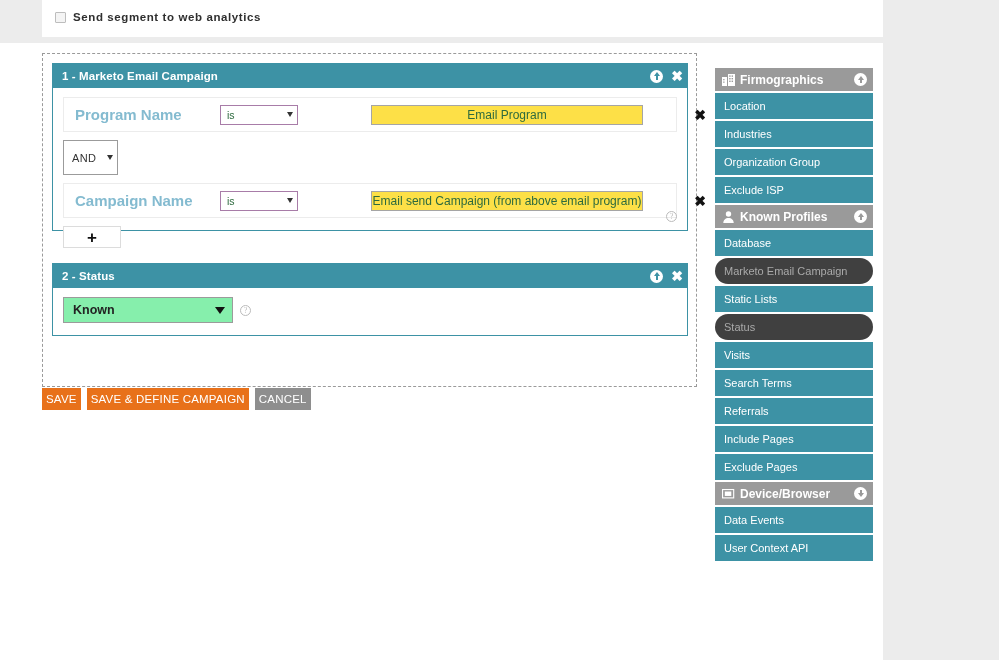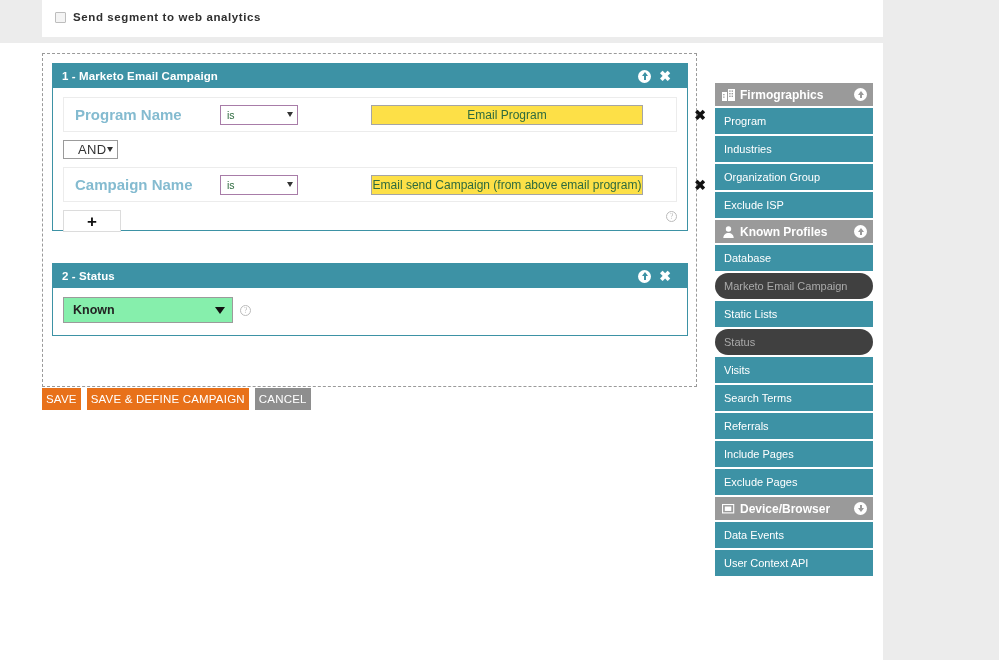--- a/index.html
+++ b/index.html
@@ -57,21 +57,21 @@
     background: #ffffff;
   }
   #group-1 { top: 9px; height: 168px; }
   #group-2 { top: 209px; height: 73px; }
 
   .group-head {
     height: 24px;
     background: #3d92a5;
     color: #ffffff;
     display: flex; align-items: center;
-    padding: 0 16px 0 9px;
+    padding: 0 4px 0 9px;
     font-size: 11.5px; font-weight: bold;
     letter-spacing: .1px;
     justify-content: space-between;
   }
   .group-head .title { flex: 1; white-space: nowrap; }
   .head-icons { display: flex; align-items: center; gap: 8px; }
   .ico-circle-up {
     width: 13px; height: 13px; border-radius: 50%;
     background: #ffffff; position: relative; flex: none;
   }
@@ -135,26 +135,26 @@
   }
   .rule-remove {
     position: absolute; right: -30px;
     font-size: 14px; font-weight: bold; color: #111;
     cursor: pointer;
   }
 
   
   .and-select {
     margin-top: 8px;
-    width: 55px; height: 19px;
+    width: 55px; height: 35px;
     border: 1px solid #9b9b9b;
     background: #ffffff;
     display: flex; align-items: center;
-    padding: 0 4px 0 14px;
-    font-size: 13px; color: #333;
+    padding: 0 4px 0 8px;
+    font-size: 11px; color: #333;
   }
   .and-select .cap { flex: 1; letter-spacing: .3px; }
 
   
   .add-btn {
     margin-top: 8px;
     width: 58px; height: 22px;
     border: 1px solid #dcdcdc;
     background: #ffffff;
     display: flex; align-items: center; justify-content: center;
@@ -202,21 +202,21 @@
     font-size: 11.5px; color: #ffffff;
     letter-spacing: .2px; cursor: pointer;
     white-space: nowrap;
   }
   .btn-orange { background: #e8711a; }
   .btn-gray   { background: #8e8e8e; }
 
   
   .sidebar-card {
     position: absolute;
-    left: 705px; top: 58px; width: 178px; height: 598px;
+    left: 705px; top: 43px; width: 178px; height: 598px;
     background: #ffffff;
   }
   .sidebar-inner { padding: 25px 10px 0 10px; }
 
   .sec-head {
     height: 23px;
     background: #9a9a9a;
     color: #ffffff;
     display: flex; align-items: center;
     padding: 0 6px 0 7px;
@@ -374,21 +374,21 @@
               <rect x="7.2" y="6.6" width="1.4" height="1.4" fill="#9a9a9a"></rect>
               <rect x="9.6" y="6.6" width="1.4" height="1.4" fill="#9a9a9a"></rect>
               <rect x="1.2" y="5" width="1.3" height="1.3" fill="#9a9a9a"></rect>
               <rect x="1.2" y="7.5" width="1.3" height="1.3" fill="#9a9a9a"></rect>
             </svg>
           </span>
           <span class="sec-title">Firmographics</span>
           <span class="arrow-btn up"></span>
         </div>
         <div class="sec-item">
-          <span>Program</span>
+          <span>Location</span>
         </div>
         <div class="sec-item">
           <span>Industries</span>
         </div>
         <div class="sec-item">
           <span>Organization Group</span>
         </div>
         <div class="sec-item">
           <span>Exclude ISP</span>
         </div>

